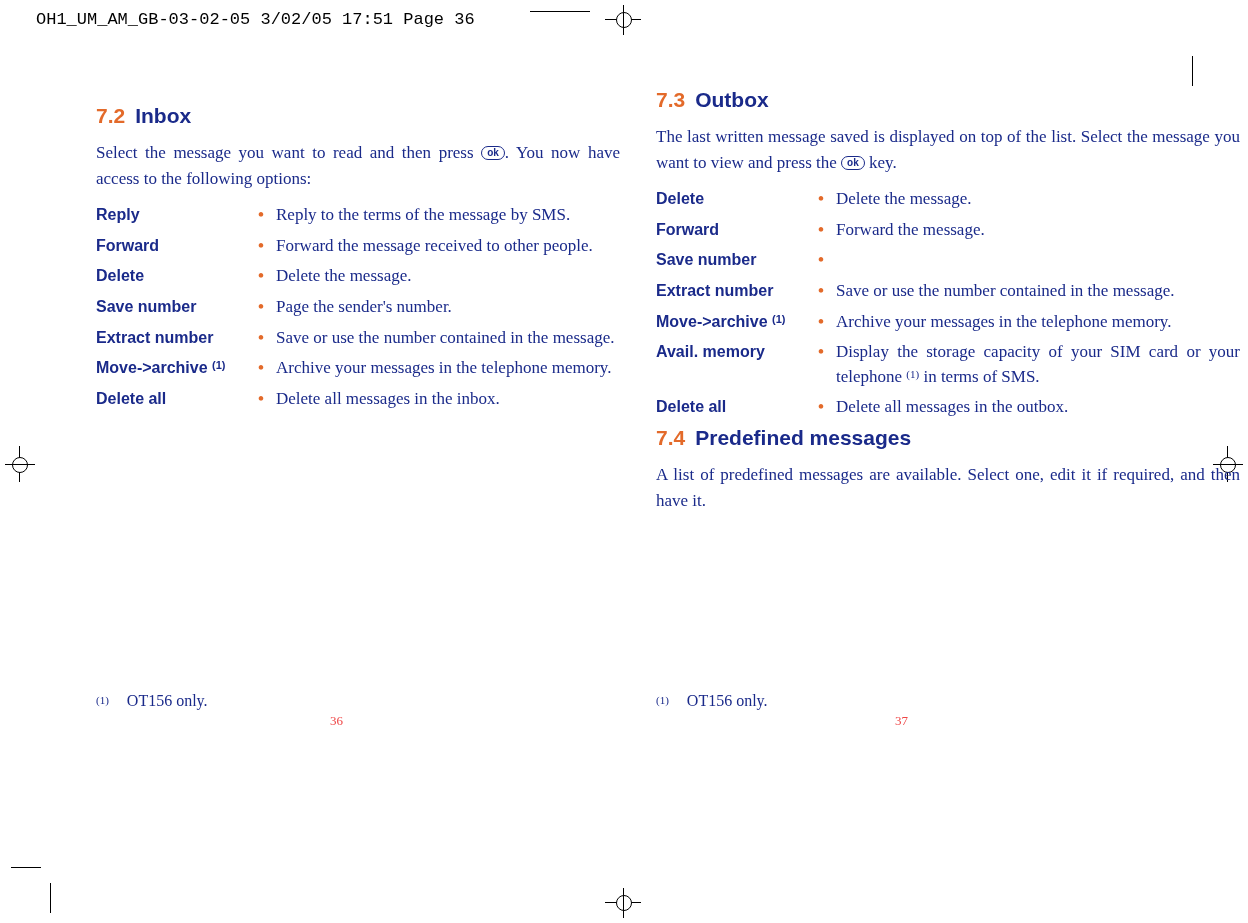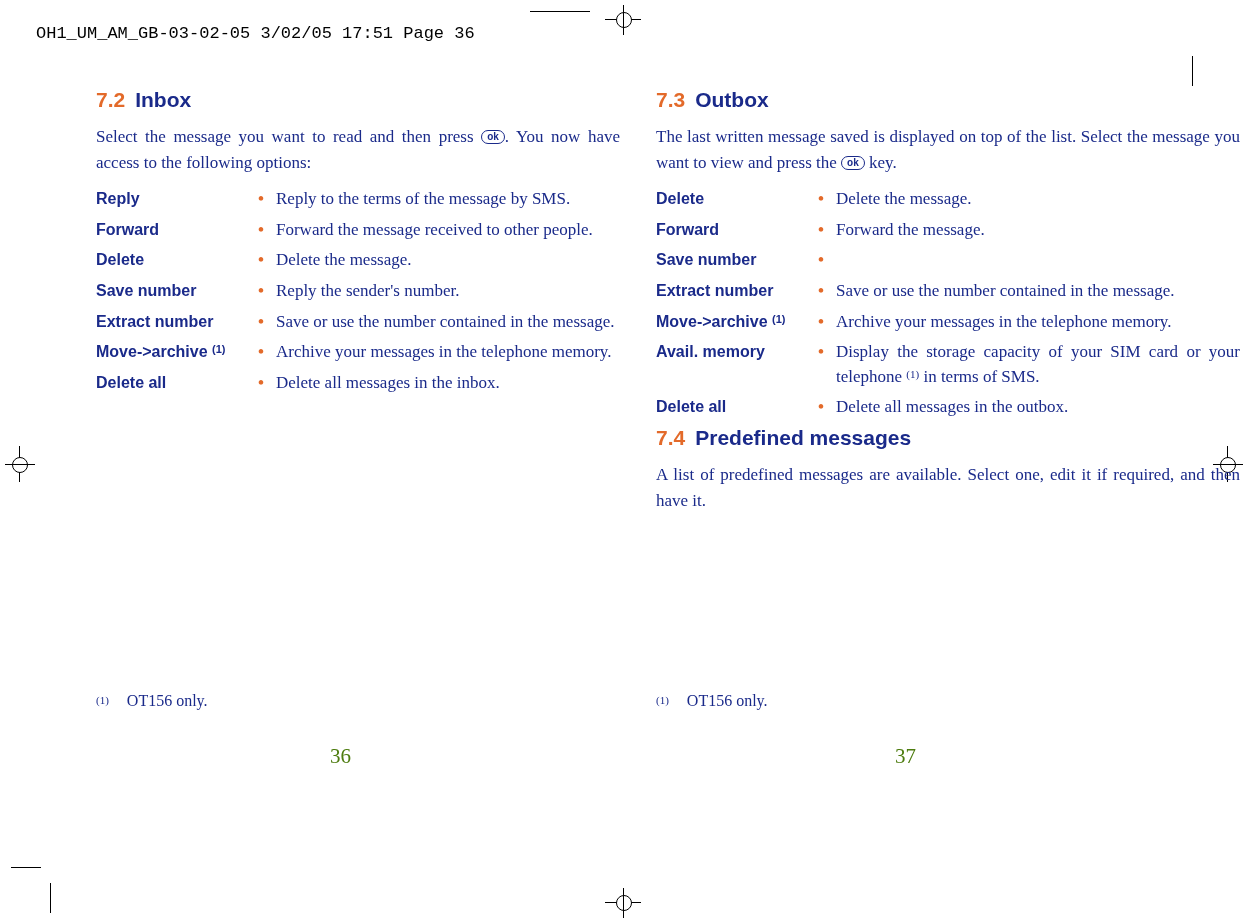--- a/index.html
+++ b/index.html
@@ -7,21 +7,21 @@
     padding: 0;
     width: 1248px;
     height: 923px;
     font-family: Georgia, 'Times New Roman', serif;
     background: #fff;
     position: relative;
     font-size: 17px;
   }
   .print-header {
     position: absolute;
-    top: 24px;
+    top: 10px;
     left: 36px;
     font-family: 'Courier New', monospace;
     font-size: 17px;
     color: #000;
   }
   .crop-top {
     position: absolute;
     top: 5px;
     left: 605px;
     width: 36px;
@@ -155,20 +155,21 @@
     left: 0;
     width: 1248px;
   }
   .col {
     box-sizing: border-box;
     position: relative;
   }
   .col-left {
     padding-left: 96px;
     width: 620px;
+    margin-top: 16px;
   }
   .col-right {
     padding-left: 36px;
     width: 620px;
   }
   .sec-head {
     font-family: Arial, Helvetica, sans-serif;
     font-weight: bold;
     font-size: 21px;
     color: #1a2a8a;
@@ -227,23 +228,23 @@
   }
   .footnote .mark {
     font-size: 11px;
     margin-right: 18px;
     margin-top: 2px;
   }
   .fn-left { left: 96px; }
   .fn-right { left: 656px; }
   .pagenum {
     position: absolute;
-    top: 744px;
-    color: #4d7c0f;
-    font-size: 21px;
+    top: 713px;
+    color: #ef4444;
+    font-size: 13px;
   }
   .pn-left { left: 330px; }
   .pn-right { left: 895px; }
 </style>
 </head>
 <body>
 
 <div class="print-header">OH1_UM_AM_GB-03-02-05   3/02/05  17:51  Page 36</div>
 
 <div class="crop-top">
@@ -285,21 +286,21 @@
           <div class="opt-desc">Forward the message received to other people.</div>
         </div>
         <div class="opt-row">
           <div class="opt-term">Delete</div>
           <div class="opt-bullet">•</div>
           <div class="opt-desc">Delete the message.</div>
         </div>
         <div class="opt-row">
           <div class="opt-term">Save number</div>
           <div class="opt-bullet">•</div>
-          <div class="opt-desc">Reply the sender's number.</div>
+          <div class="opt-desc">Page the sender's number.</div>
         </div>
         <div class="opt-row">
           <div class="opt-term">Extract number</div>
           <div class="opt-bullet">•</div>
           <div class="opt-desc just">Save or use the number contained in the message.</div>
         </div>
         <div class="opt-row">
           <div class="opt-term">Move-&gt;archive <sup>(1)</sup></div>
           <div class="opt-bullet">•</div>
           <div class="opt-desc just">Archive your messages in the telephone memory.</div>

